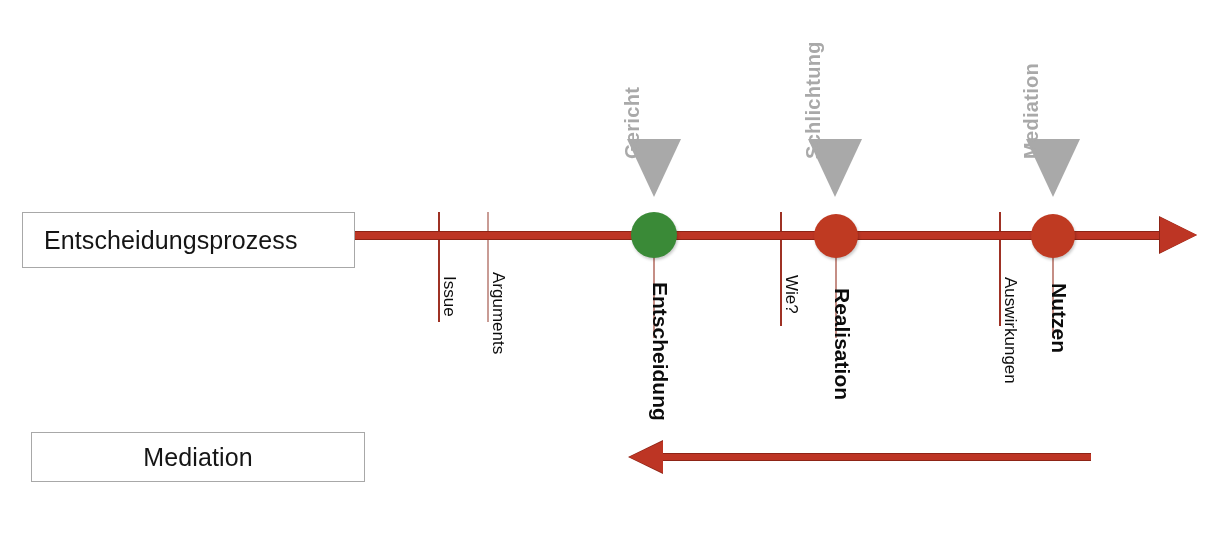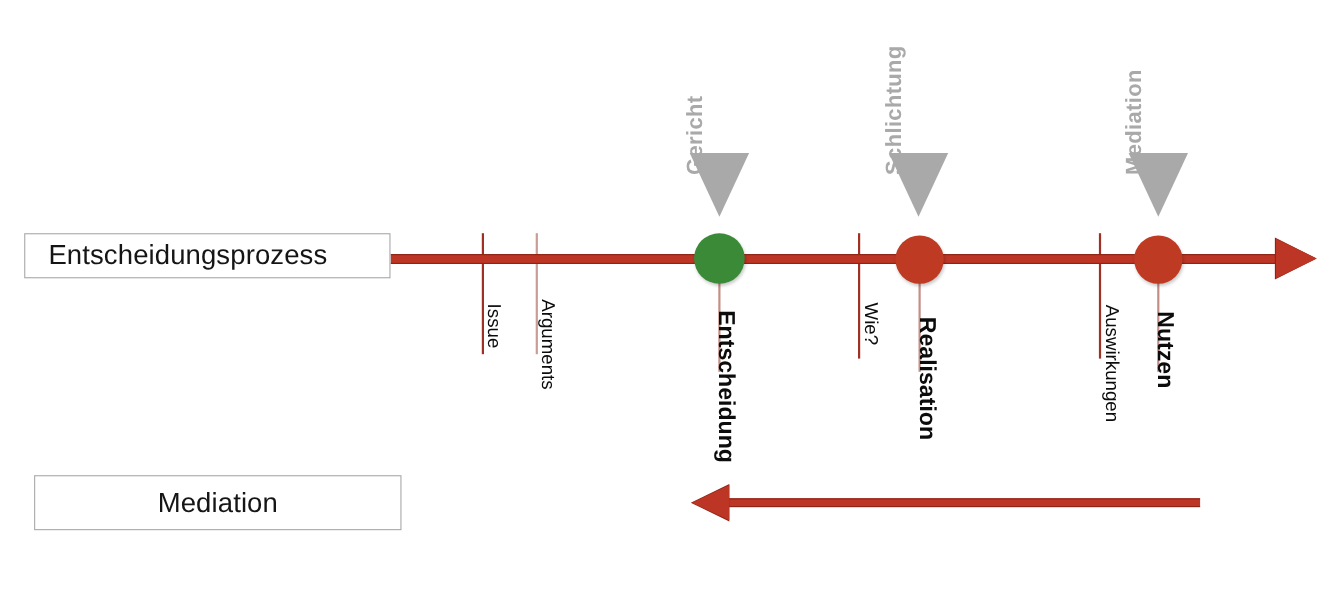--- a/index.html
+++ b/index.html
@@ -32,21 +32,21 @@
     align-items: center;
     justify-content: center;
     color: #151515;
     font-weight: 400;
     letter-spacing: 0.1px;
   }
   #box-entscheidungsprozess {
     left: 22px;
     top: 212px;
     width: 333px;
-    height: 41px;
+    height: 56px;
     font-size: 25px;
     justify-content: flex-start;
     padding-left: 21px;
   }
   #box-mediation {
     left: 31px;
     top: 432px;
     width: 334px;
     height: 50px;
     font-size: 25px;

